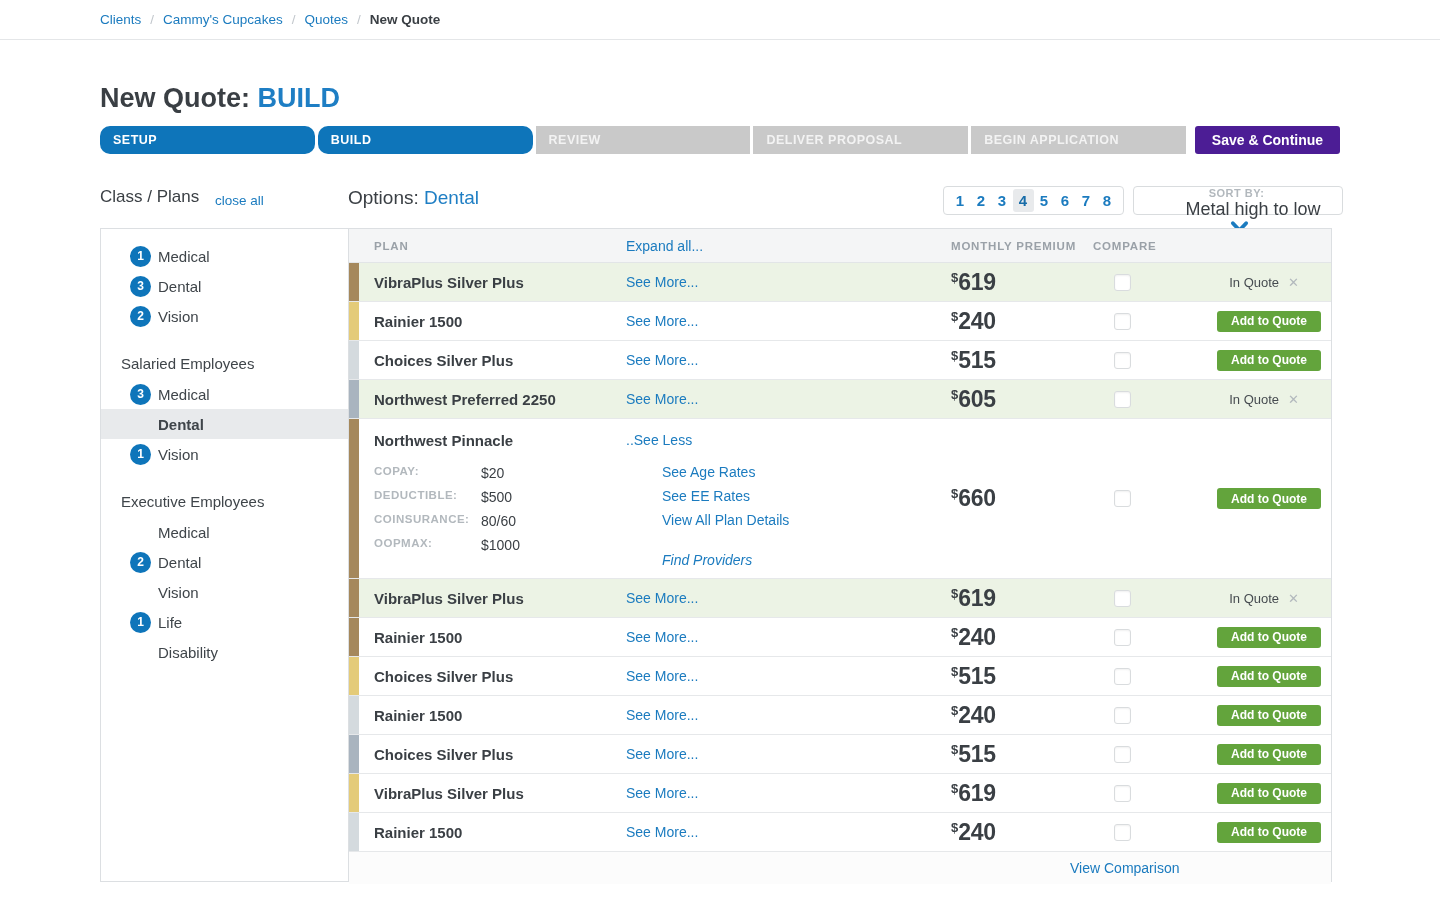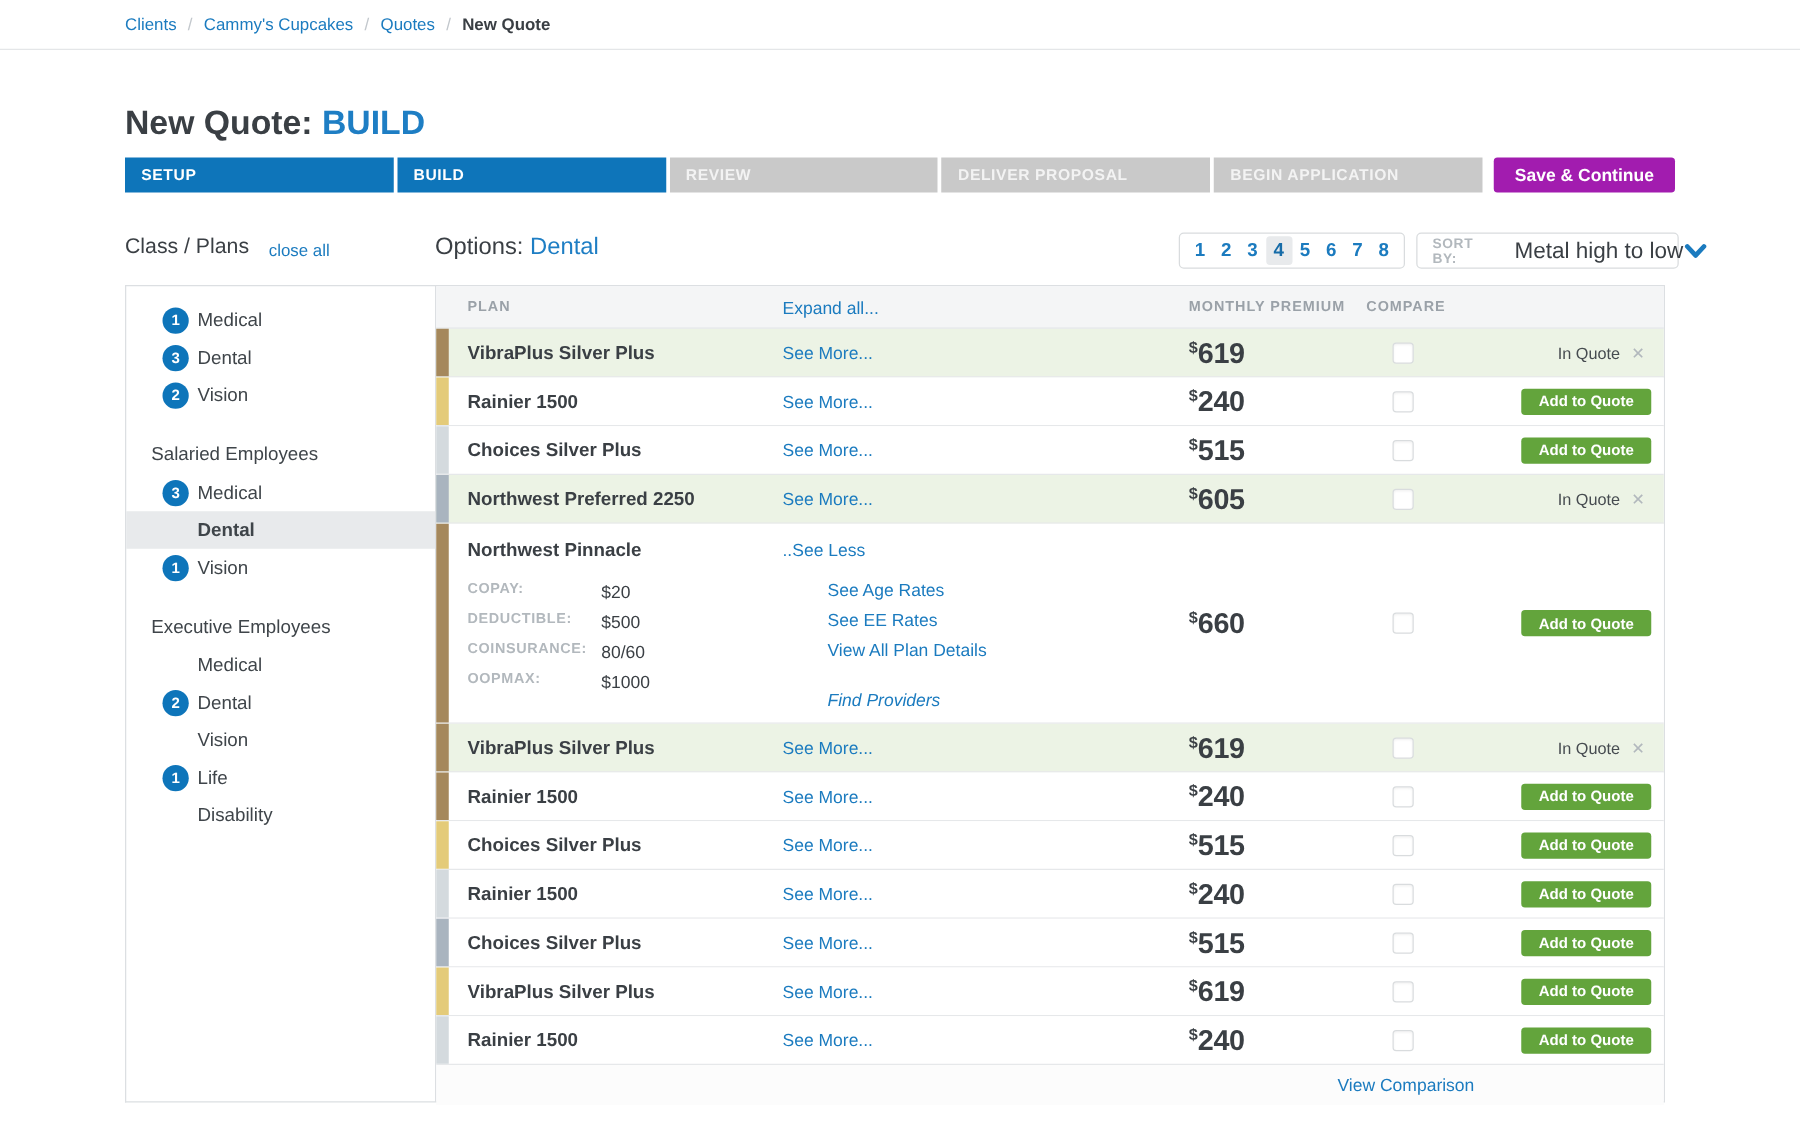--- a/index.html
+++ b/index.html
@@ -16,40 +16,40 @@
   .crumb-current { color:#3a3f44; font-weight:700; }
 
   
   .page-title { position:absolute; left:100px; top:83px; font-size:27px; font-weight:700; color:#3a3f44; }
   .page-title .stage { color:#1e7ec4; }
 
   
   .tabbar { position:absolute; left:100px; top:126px; width:1240px; height:28px; display:flex; }
   .wtab { flex:1; margin-right:3px; height:28px; line-height:28px; padding-left:13px;
           font-size:12.5px; font-weight:700; letter-spacing:.5px; color:#fff; cursor:pointer; }
-  .wtab.active { background:#0e75ba; }
+  .wtab.active { background:#0e75ba;border-radius:10px; }
   .wtab.inactive { background:#c9c9c9; color:#f3f3f3; }
-  .save-btn { width:145px; margin-left:6px; height:28px; background:#a21caf; color:#fff; border:none;
+  .save-btn { width:145px; margin-left:6px; height:28px; background:#4c1d95; color:#fff; border:none;
               border-radius:3px; font-family:"Liberation Sans",sans-serif; font-size:14px; font-weight:700; cursor:pointer; }
 
   
   .section-row { position:absolute; left:0; top:184px; width:100%; height:32px; }
   .classplans-title { position:absolute; left:100px; top:3px; font-size:17px; color:#3a3f44; }
   .close-all { position:absolute; left:215px; top:9px; font-size:13.5px; color:#1b7bbf; cursor:pointer; }
   .options-title { position:absolute; left:348px; top:3px; font-size:19px; color:#3a3f44; }
   .options-title .opt-val { color:#1e7ec4; }
   .pagination { position:absolute; left:943px; top:2px; width:181px; height:29px; background:#fff;
                 border:1px solid #d9dcde; border-radius:4px; display:flex; align-items:center;
                 justify-content:center; padding:0 4px; }
   .pgnum { width:21px; height:23px; line-height:23px; text-align:center; font-size:15px; font-weight:700;
            color:#1b7bbf; border-radius:3px; cursor:pointer; }
   .pgnum.current { background:#e8eaec; color:#176ca8; }
   .sort-box { position:absolute; left:1133px; top:2px; width:210px; height:29px; background:#fff;
               border:1px solid #d9dcde; border-radius:4px; display:flex; align-items:center;
-              padding:0 10px 0 12px; cursor:pointer; }
+              padding:0 10px 0 12px; cursor:pointer;flex-direction:column; }
   .sort-label { font-size:11px; font-weight:700; letter-spacing:.5px; color:#b2b8bd; margin-right:5px; }
   .sort-value { font-size:18px; color:#3a3f44; flex:1; white-space:nowrap;margin-left:28px; }
   .sort-box svg { flex:none; }
 
   
   .sidebar { position:absolute; left:100px; top:228px; width:248px; height:654px;
              border:1px solid #dcdfe2; border-right:none; background:#fff; padding-top:8px; }
   .group { margin-top:18px; }
   .group:first-child { margin-top:4px; }
   .group-title { height:30px; line-height:30px; padding-left:20px; font-size:15px; color:#3f454a; }
@@ -84,21 +84,21 @@
              font-size:14px; color:#1b7bbf; cursor:pointer; }
   .c-prem  { position:absolute; left:602px; top:0; bottom:0; display:flex; align-items:center; }
   .c-prem .cur { font-size:13px; font-weight:700; color:#3a3f44; position:relative; top:-5px; }
   .c-prem .amt { font-size:23px; font-weight:700; color:#3a3f44; letter-spacing:-.3px; }
   .c-check { position:absolute; left:765px; top:0; bottom:0; display:flex; align-items:center; }
   .checkbox { width:17px; height:17px; background:#fff; border:1px solid #d9dcde; border-radius:3px;
               box-shadow:inset 0 1px 2px rgba(0,0,0,.06); cursor:pointer; }
   .c-action { position:absolute; right:10px; top:0; bottom:0; display:flex; align-items:center; }
   .add-btn { width:104px; height:21px; background:#63a43c; border:none; border-radius:3px; color:#fff;
              font-family:"Liberation Sans",sans-serif; font-size:12px; font-weight:700; cursor:pointer; }
-  .inq-wrap { display:flex; align-items:center; margin-right:5px; }
+  .inq-wrap { display:flex; align-items:center; margin-right:22px; }
   .inq-text { font-size:13px; color:#464b50; }
   .x-icon { margin-left:9px; font-size:13px; color:#b2b8bd; cursor:pointer; }
 
   
   .prow.expanded .c-name { top:10px; bottom:auto; height:22px; }
   .prow.expanded .c-more { top:11px; bottom:auto; height:20px; }
   .d-label { position:absolute; left:25px; width:105px; font-size:11.5px; font-weight:700;
              letter-spacing:.5px; color:#b2b8bd; }
   .d-value { position:absolute; left:132px; font-size:14px; color:#3a3f44; }
   .d-link  { position:absolute; left:313px; font-size:14px; color:#1b7bbf; cursor:pointer; }

